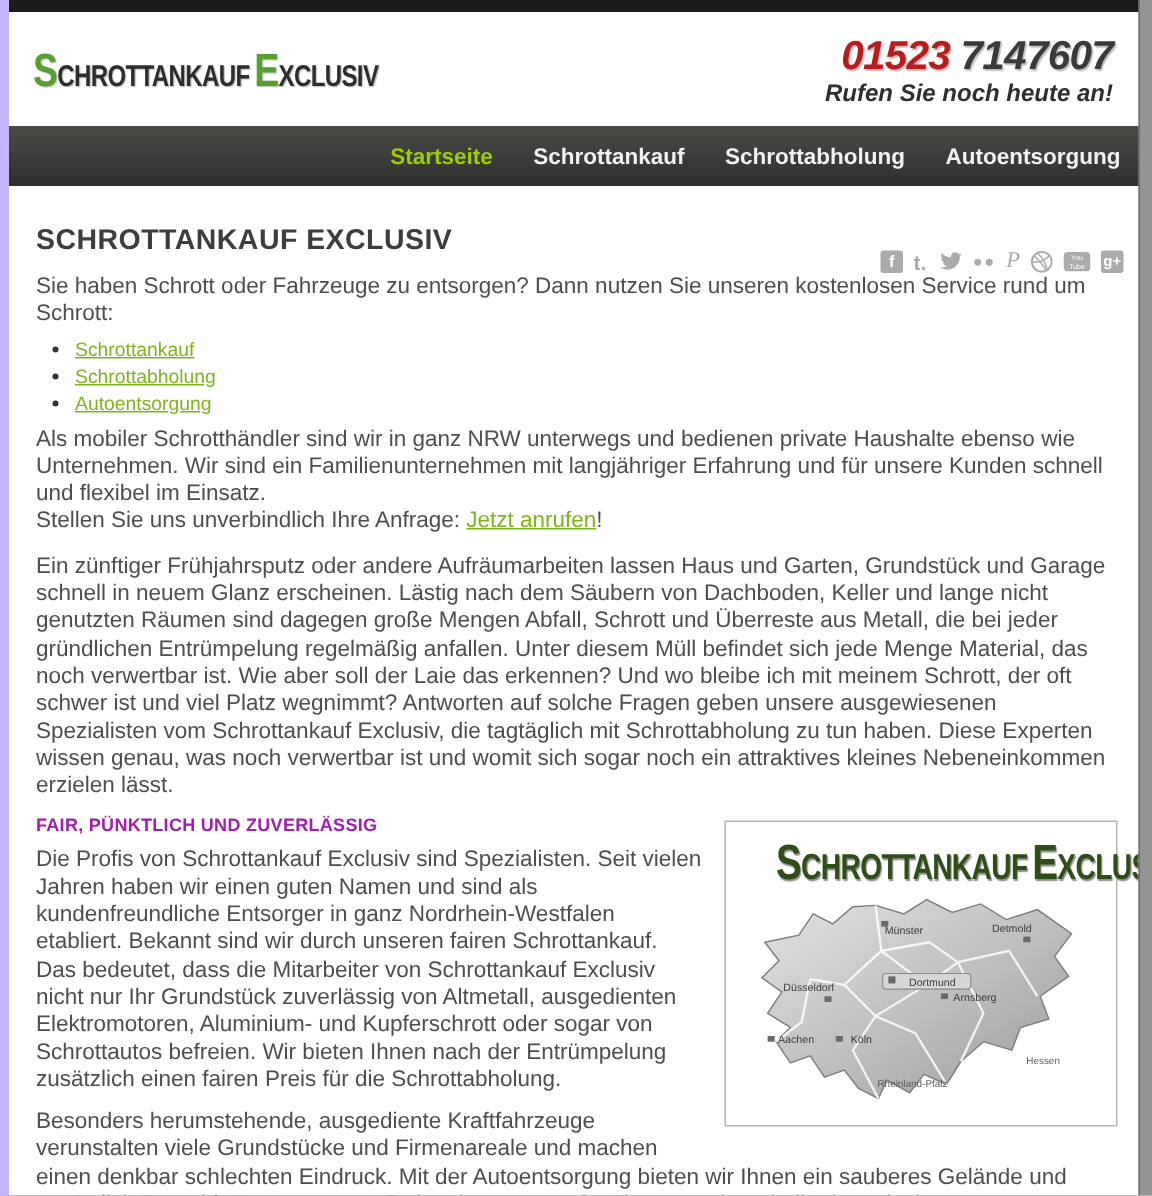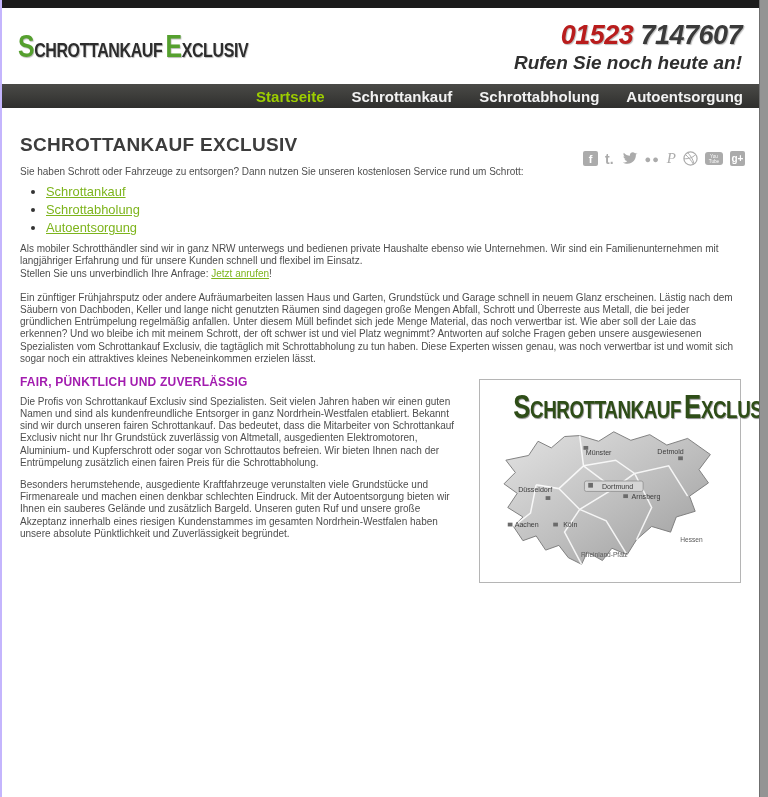--- a/index.html
+++ b/index.html
@@ -1,47 +1,47 @@
 <!DOCTYPE html>
 <html><head>
 <meta charset="utf-8">
 <style>
   * { box-sizing: border-box; }
   html,body { margin:0; padding:0; background:#888; }
   body { font-family:"Liberation Sans", sans-serif; }
   .frame { position:relative; width:768px; height:797px; background:#fff;
-           border-left:2px solid #c4b5fd; overflow:hidden; }
+           border-left:6px solid #c4b5fd; overflow:hidden; }
   .topstrip { height:8px; background:#1b1b1b; width:757px; }
   .scrollbar { position:absolute; top:0; right:0; width:9px; height:797px;
                background:#949494; border-left:1px solid #6f6f6f; z-index:50; }
 
   
   header { display:flex; justify-content:space-between; align-items:center;
            padding:10px 26px 8px 16px; height:76px; background:#fff; }
   .logo { font-weight:bold; color:#2d2d2d; white-space:nowrap;
           transform:scaleX(.80); transform-origin:left center;
           letter-spacing:-.5px; text-shadow:1px 1px 1px #bbb; }
   .logo .cap { font-size:31px; color:#55a02e; }
   .logo .rest { font-size:20px; }
   .phonebox { text-align:right; font-style:italic; font-weight:bold; }
   .phone { font-size:27px; color:#3a3a3a; letter-spacing:-.5px; text-shadow:1px 1px 1px #bbb; }
   .phone .pfx { color:#b91c1c; }
-  .tagline { font-size:19px; color:#2f2f2f; margin-top:1px; }
+  .tagline { font-size:16px; color:#2f2f2f; margin-top:1px; }
 
   
-  nav { height:24px; width:757px; background:linear-gradient(#4a4a47,#2f2f2d);
+  nav { height:40px; width:757px; background:linear-gradient(#4a4a47,#2f2f2d);
         display:flex; justify-content:flex-end; align-items:center;
         gap:27px; padding-right:16px; }
   .navitem { font-size:15px; font-weight:bold; color:#f2f2f2; text-decoration:none; cursor:pointer; }
   .navitem.active { color:#9ccd00; }
 
   
   .content { position:relative; width:757px; padding:0 18px; }
   h1 { font-size:19px; color:#3d3d3d; margin:26px 0 10px; letter-spacing:.3px; }
-  p { font-size:10px; line-height:1.22; color:#4e4e4e; margin:0 0 10px; }
+  p { font-size:15px; line-height:1.22; color:#4e4e4e; margin:0 0 10px; }
   .intro { margin-bottom:6px; }
   ul.services { margin:0 0 8px 26px; padding:0; }
   ul.services li { font-size:12.9px; color:#333; margin:3px 0; }
   a.glink { color:#7db41c; text-decoration:underline; cursor:pointer; }
   .about { margin-bottom:12px; }
   h2.green { font-size:15.5px; color:#8dc300; margin:14px 0 9px; letter-spacing:.2px; line-height:1.3; }
   h3.sub { font-size:12px; color:#a21caf; margin:10px 0 7px; letter-spacing:.2px; }
   .s3body { margin-bottom:4px; }
   h2.last { margin-top:8px; }
 

